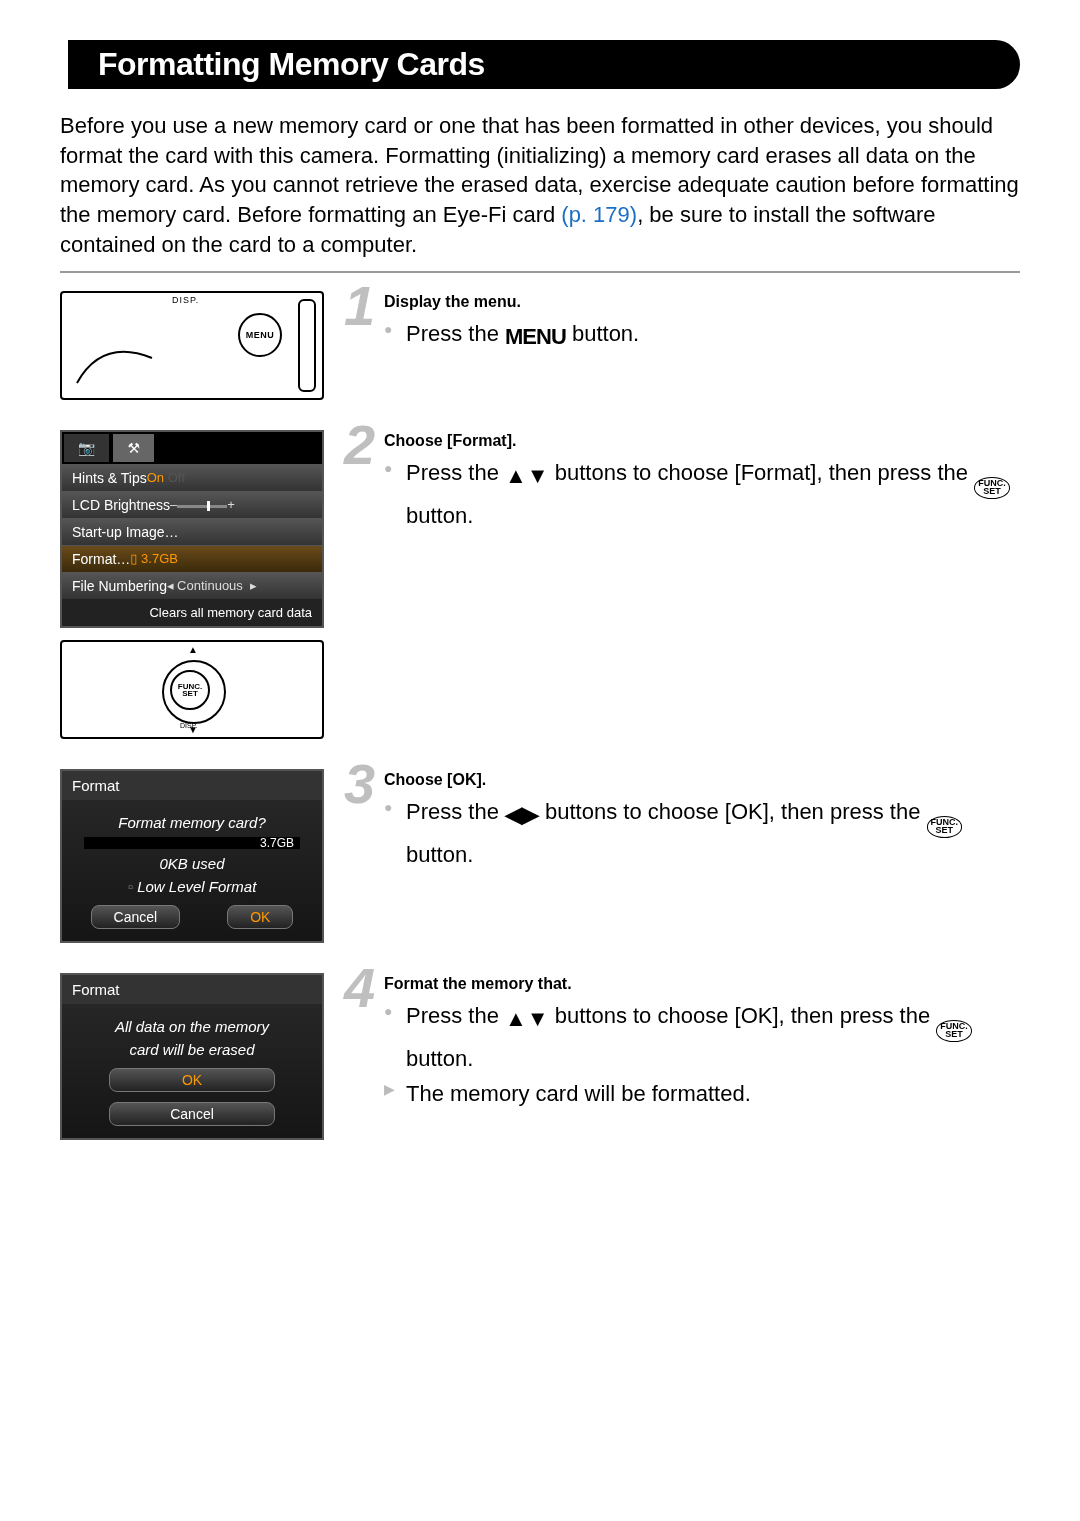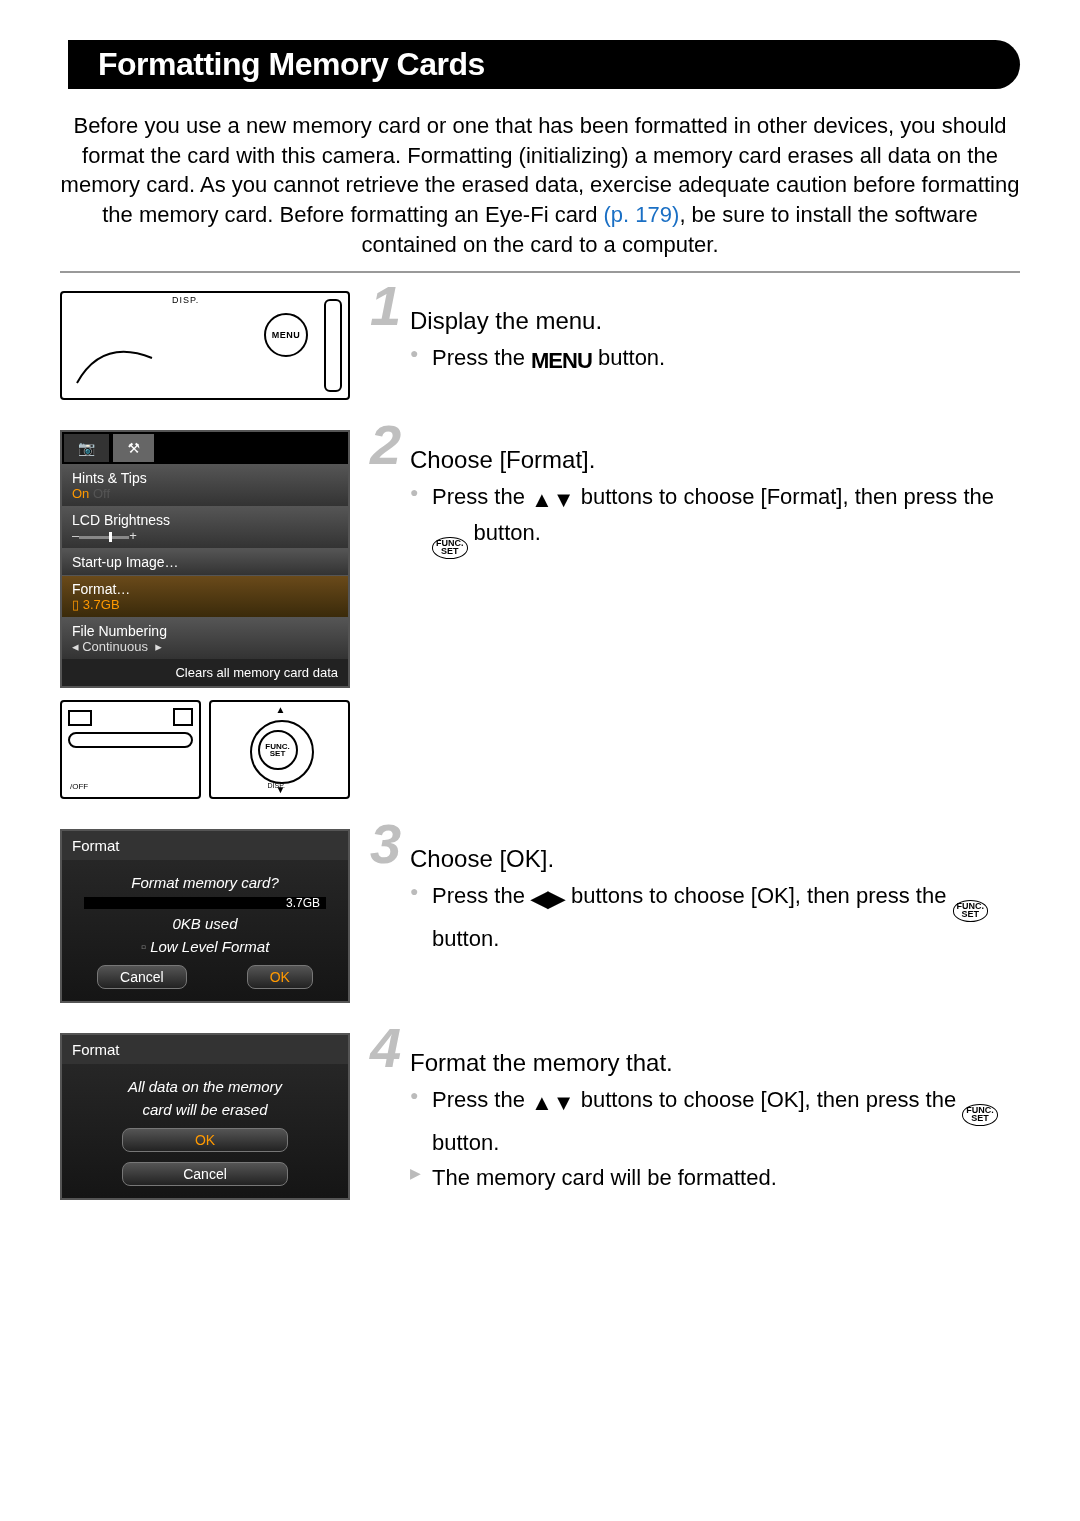--- a/index.html
+++ b/index.html
@@ -24,21 +24,20 @@
   .title-bar h1 {
     margin: 0;
     font-size: 32px;
     font-weight: 900;
     letter-spacing: -0.5px;
   }
   .intro {
     font-size: 22px;
     line-height: 1.35;
     margin-bottom: 11px;
-    text-align: center;
   }
   .intro a {
     color: #1a6fc4;
     text-decoration: none;
   }
   .sep {
     border: none;
     border-top: 2px solid #999;
     margin: 12px 0 18px 0;
   }
@@ -46,21 +45,21 @@
     display: flex;
     flex-direction: column;
     gap: 10px;
   }
   .step-row {
     display: flex;
     align-items: flex-start;
     gap: 30px;
   }
   .illus-col {
-    width: 290px;
+    width: 264px;
     flex-shrink: 0;
     display: flex;
     flex-direction: column;
     gap: 12px;
   }
   .text-col {
     flex: 1;
     position: relative;
   }
   .step-num {
@@ -69,23 +68,23 @@
     top: -18px;
     font-size: 56px;
     font-weight: 900;
     font-style: italic;
     color: #bfbfbf;
     z-index: 0;
   }
   .step-head {
     position: relative;
     z-index: 1;
-    font-size: 24px;
-    font-weight: 400;
-    margin: 16px 0 6px 30px;
+    font-size: 16px;
+    font-weight: 700;
+    margin: 2px 0 6px 30px;
   }
   .bullets {
     margin-left: 30px;
   }
   .bullet {
     position: relative;
     padding-left: 22px;
     font-size: 22px;
     line-height: 1.5;
     margin-bottom: 2px;
@@ -175,21 +174,20 @@
   }
   .lcd-tab.active {
     background: #666;
   }
   .lcd-row {
     display: flex;
     justify-content: flex-start;
     padding: 5px 10px;
     border-top: 1px solid #555;
     background: linear-gradient(#555, #333);
-    flex-direction: column;
   }
   .lcd-row.sel {
     background: linear-gradient(#6a4a1a, #3a2a0a);
     color: #fff;
   }
   .lcd-row .val {
     color: #ddd;
     font-size: 13px;
   }
   .lcd-row .val.orange { color: #f90; }
@@ -342,26 +340,20 @@
             <span class="val orange">▯ <span>3.7GB</span></span>
           </div>
           <div class="lcd-row">
             <span>File Numbering</span>
             <span class="val">◂ <span>Continuous</span> &nbsp;▸</span>
           </div>
           <div class="lcd-caption">Clears all memory card data</div>
         </div>
 
         <div class="camera-dual">
-          <div>
-            <div style="position:absolute;left:6px;top:8px;width:20px;height:12px;border:2px solid #000;"></div>
-            <div style="position:absolute;right:6px;top:6px;width:16px;height:14px;border:2px solid #000;"></div>
-            <div style="position:absolute;left:6px;right:6px;top:30px;height:12px;border:2px solid #000;border-radius:8px;"></div>
-            <div style="position:absolute;left:8px;bottom:6px;font-size:8px;">/OFF</div>
-          </div>
           <div>
             <div class="func-btn" style="right:50%;margin-right:-18px;">
               <span>FUNC.</span>
               <span>SET</span>
             </div>
             <div style="position:absolute;left:50%;top:50%;width:60px;height:60px;margin-left:-30px;margin-top:-30px;border:2px solid #000;border-radius:50%;"></div>
             <span style="position:absolute;top:2px;left:50%;margin-left:-4px;font-size:10px;">▲</span>
             <span style="position:absolute;bottom:2px;left:50%;margin-left:-4px;font-size:10px;">▼</span>
             <span style="position:absolute;bottom:8px;left:50%;margin-left:-12px;font-size:7px;">DISP.</span>
           </div>

